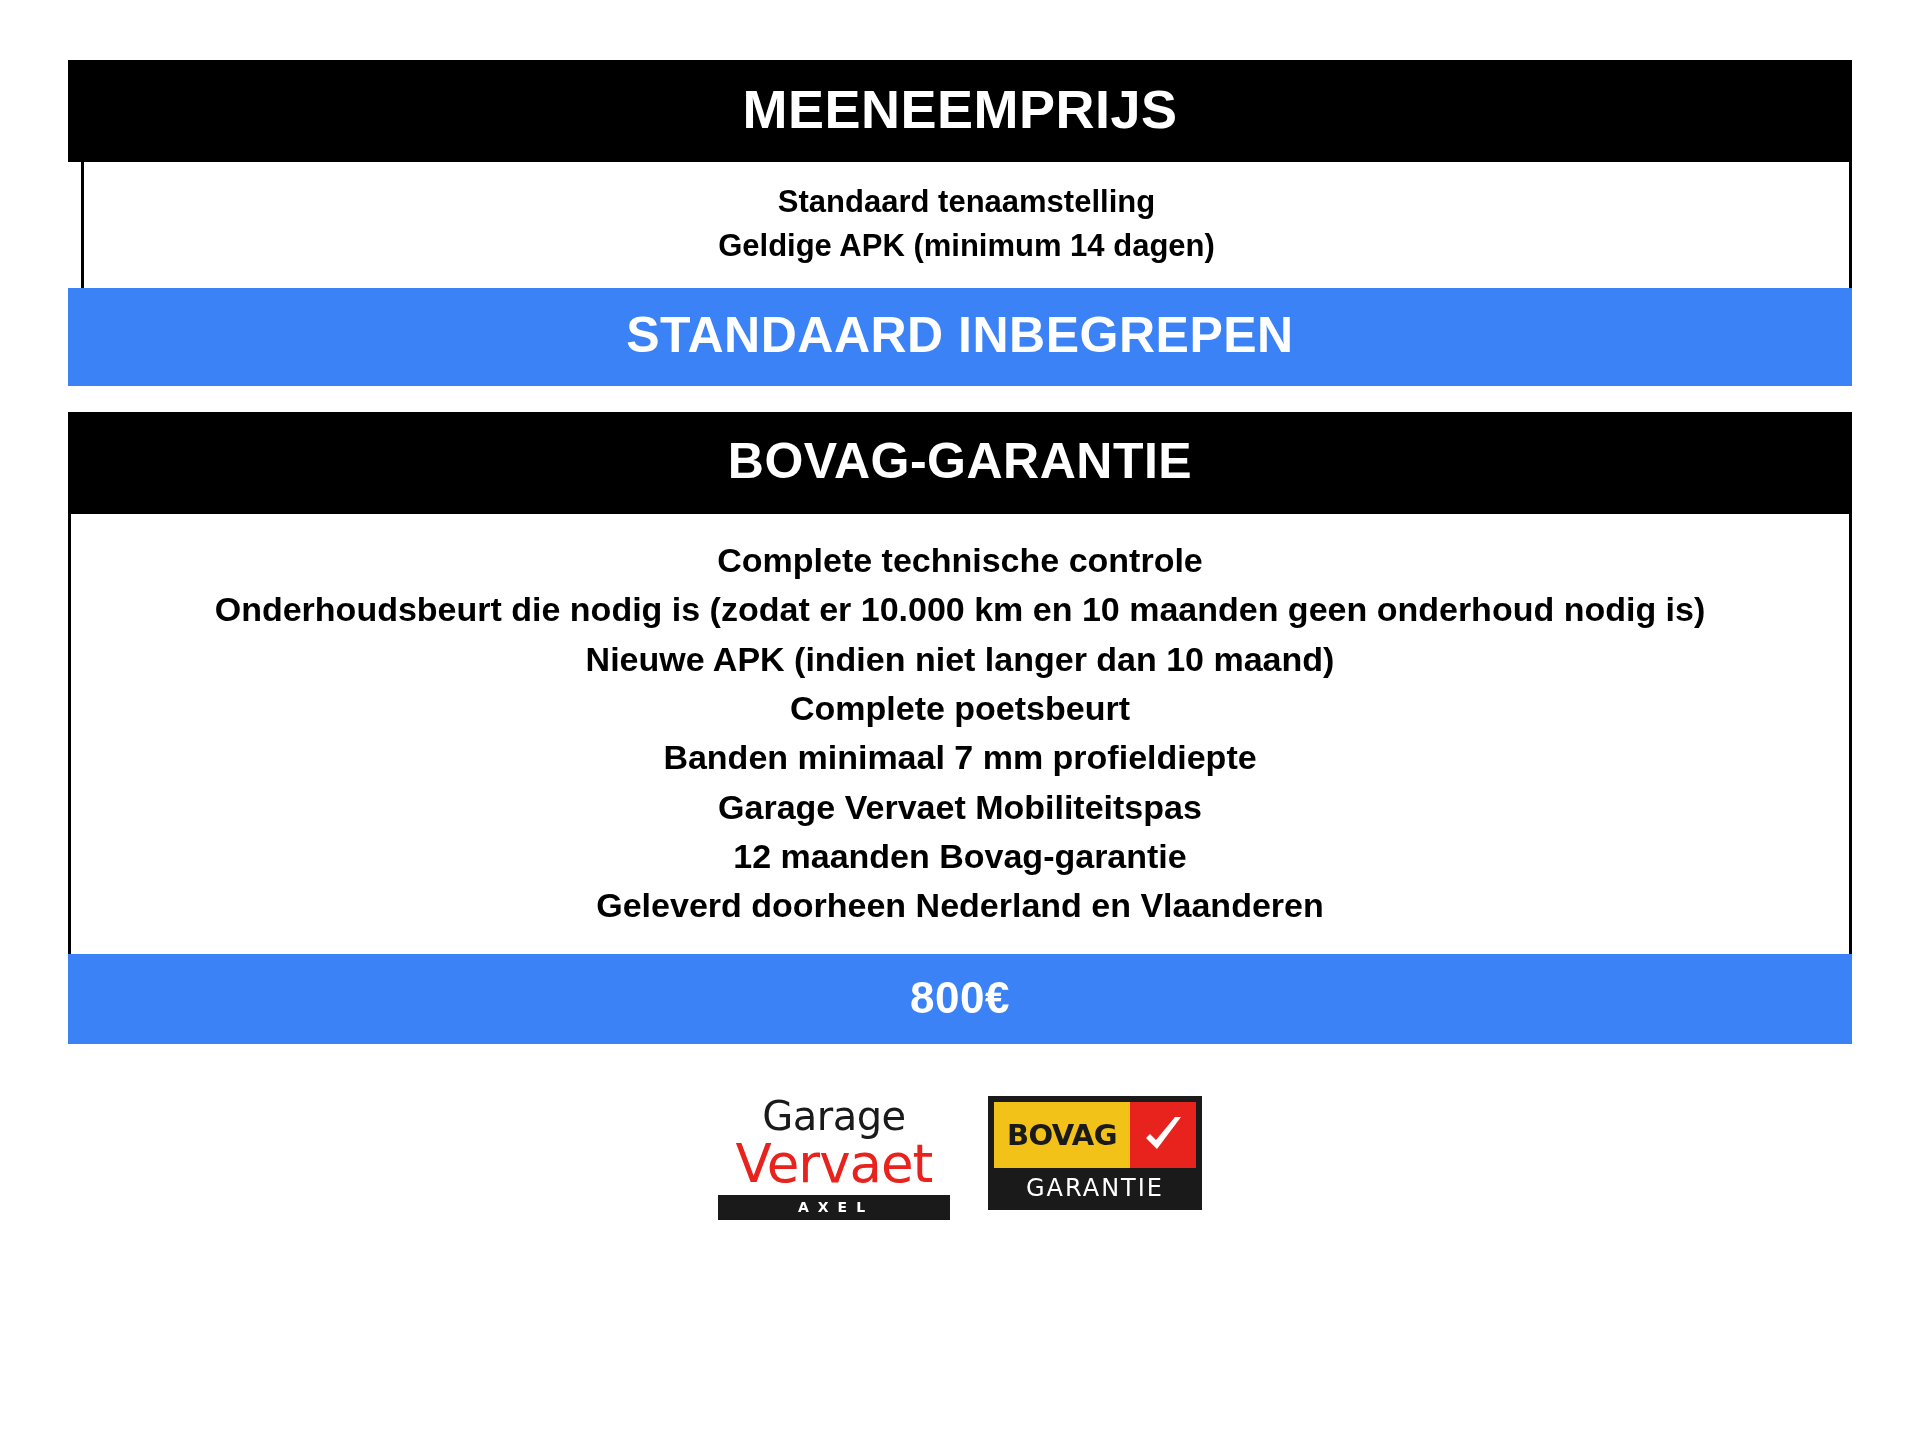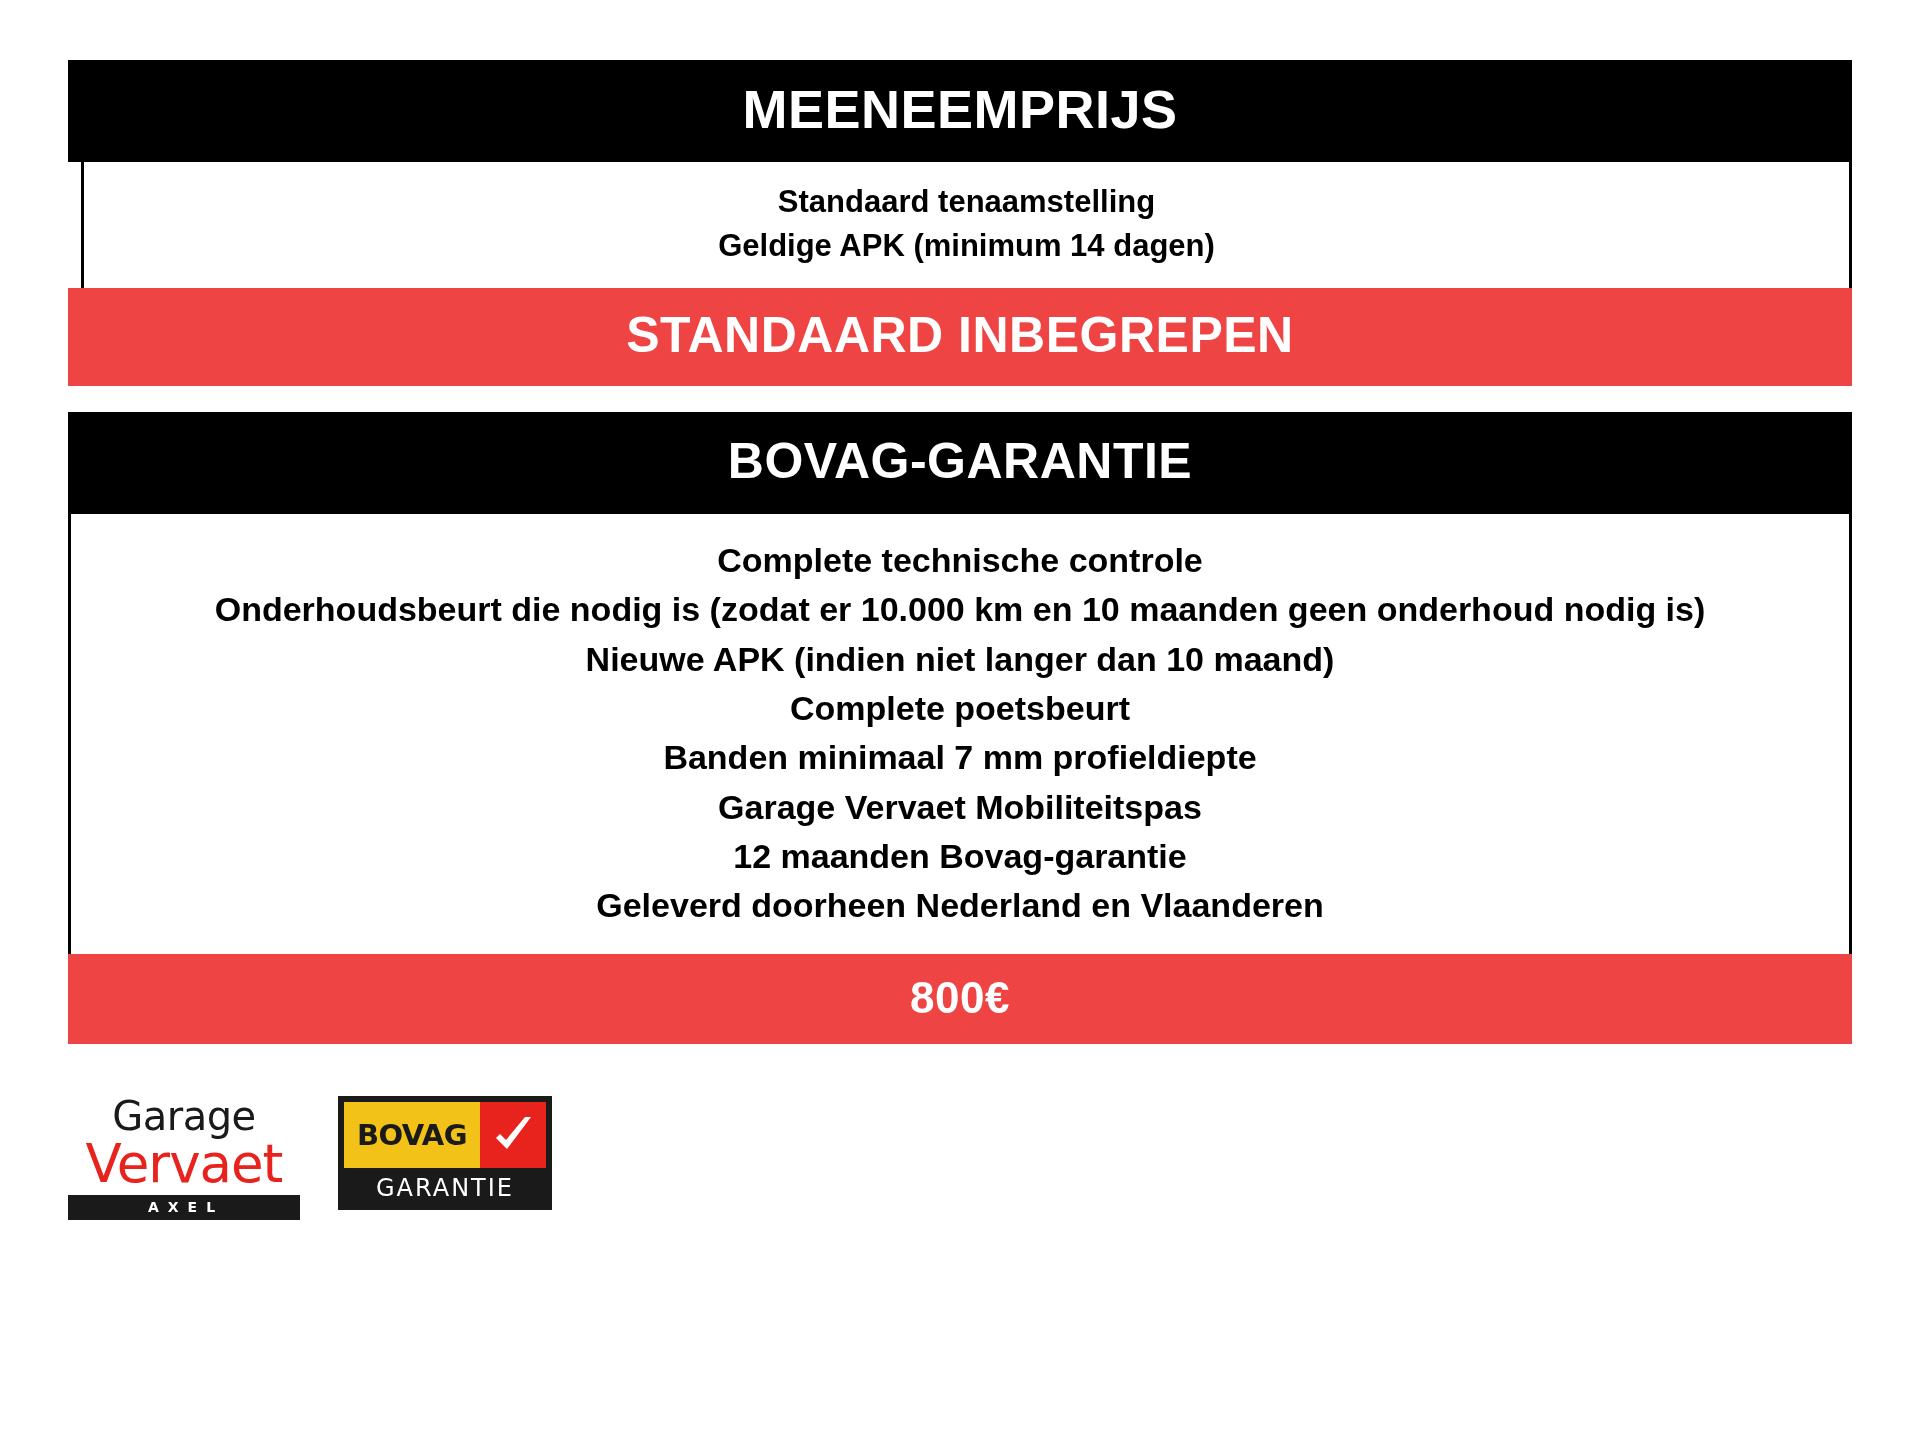--- a/index.html
+++ b/index.html
@@ -28,21 +28,21 @@
     box-sizing: border-box;
   }
   .bar-black {
     background: #000000;
     color: #ffffff;
     text-align: center;
     font-weight: bold;
     letter-spacing: 0.5px;
   }
   .bar-red {
-    background: #ef4444;
+    background: #3b82f6;
     color: #ffffff;
     text-align: center;
     font-weight: bold;
     letter-spacing: 0.5px;
   }
   .bar-white {
     background: #ffffff;
     color: #000000;
     text-align: center;
     font-weight: bold;
@@ -90,20 +90,21 @@
   }
   .s2-foot {
     font-size: 44px;
     line-height: 1;
     padding: 22px 0 24px 0;
   }
 
   
   .logos {
     display: flex;
+    justify-content: center;
     align-items: flex-start;
     gap: 38px;
     margin-top: 52px;
   }
 
   
   .garage-logo {
     width: 232px;
     text-align: center;
     font-family: "DejaVu Sans", sans-serif;

